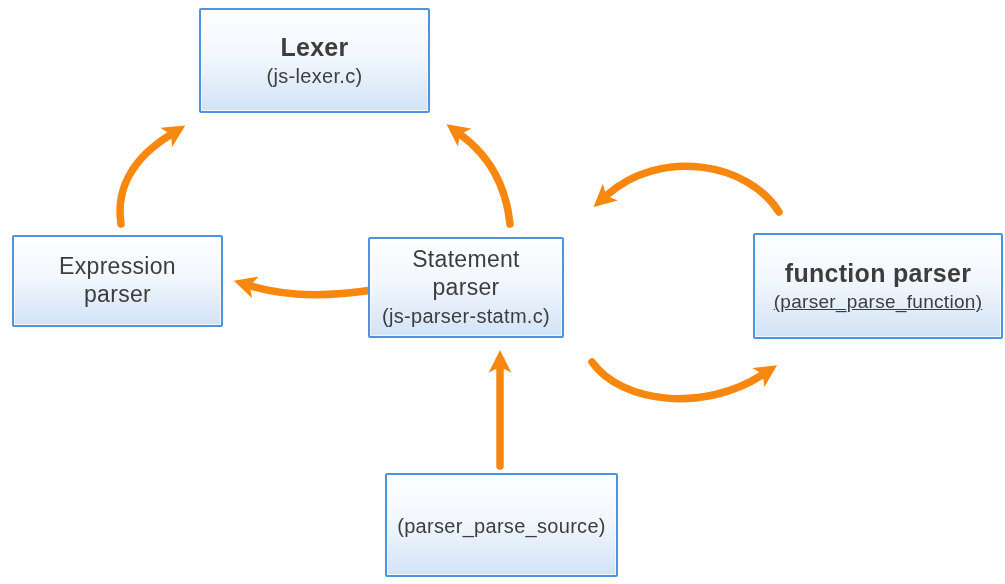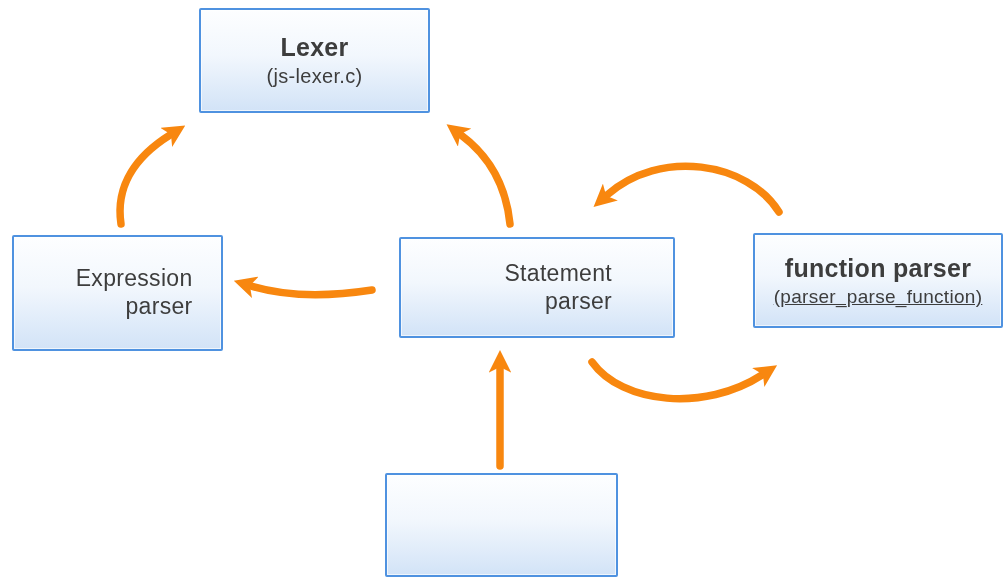--- a/index.html
+++ b/index.html
@@ -32,37 +32,37 @@
     position: absolute;
     box-sizing: border-box;
     border: 2px solid #4f92e0;
     border-radius: 2px;
     background: linear-gradient(180deg, #fdfeff 0%, #f2f7fd 45%, #d2e3f7 100%);
     box-shadow: inset 0 0 0 1px rgba(255,255,255,0.65);
     display: flex;
     flex-direction: column;
     align-items: center;
     justify-content: center;
-    text-align: right;
+    text-align: center;
     color: #3d3d3d;
     letter-spacing: 0.3px;
   }
   .node .title {
     font-size: 23px;
     line-height: 1.2;
   }
   .node .subtitle {
     font-size: 20px;
     line-height: 1.25;
     margin-top: 2px;
   }
   .node--lexer   { left: 199px; top: 8px;   width: 231px; height: 105px; }
-  .node--expr    { left: 12px;  top: 235px; width: 211px; height: 116px; }
-  .node--statm   { left: 399px; top: 237px; width: 276px; height: 101px; }
-  .node--func    { left: 753px; top: 233px; width: 250px; height: 95px; }
+  .node--expr    { left: 12px;  top: 235px; width: 211px; height: 92px; }
+  .node--statm   { left: 368px; top: 237px; width: 196px; height: 101px; }
+  .node--func    { left: 753px; top: 233px; width: 250px; height: 106px; }
   .node--parser  { left: 385px; top: 473px; width: 233px; height: 104px; }
 
   .node--lexer .title,
   .node--parser .title,
   .node--func .title {
     font-weight: bold;
     font-size: 25px;
   }
   .node--expr .title,
   .node--statm .title {
@@ -99,23 +99,25 @@
     <div class="title">Lexer</div>
     <div class="subtitle">(js-lexer.c)</div>
   </div>
 
   <div class="node node--expr">
     <div class="title">Expression parser</div>
   </div>
 
   <div class="node node--statm">
     <div class="title">Statement parser</div>
+    <div class="subtitle">(js-parser-statm.c)</div>
   </div>
 
   <div class="node node--func">
     <div class="title">function parser</div>
     <div class="subtitle">(parser_parse_function)</div>
   </div>
 
   <div class="node node--parser">
+    <div class="subtitle">(parser_parse_source)</div>
   </div>
 
 </div>
 
 </body></html>

